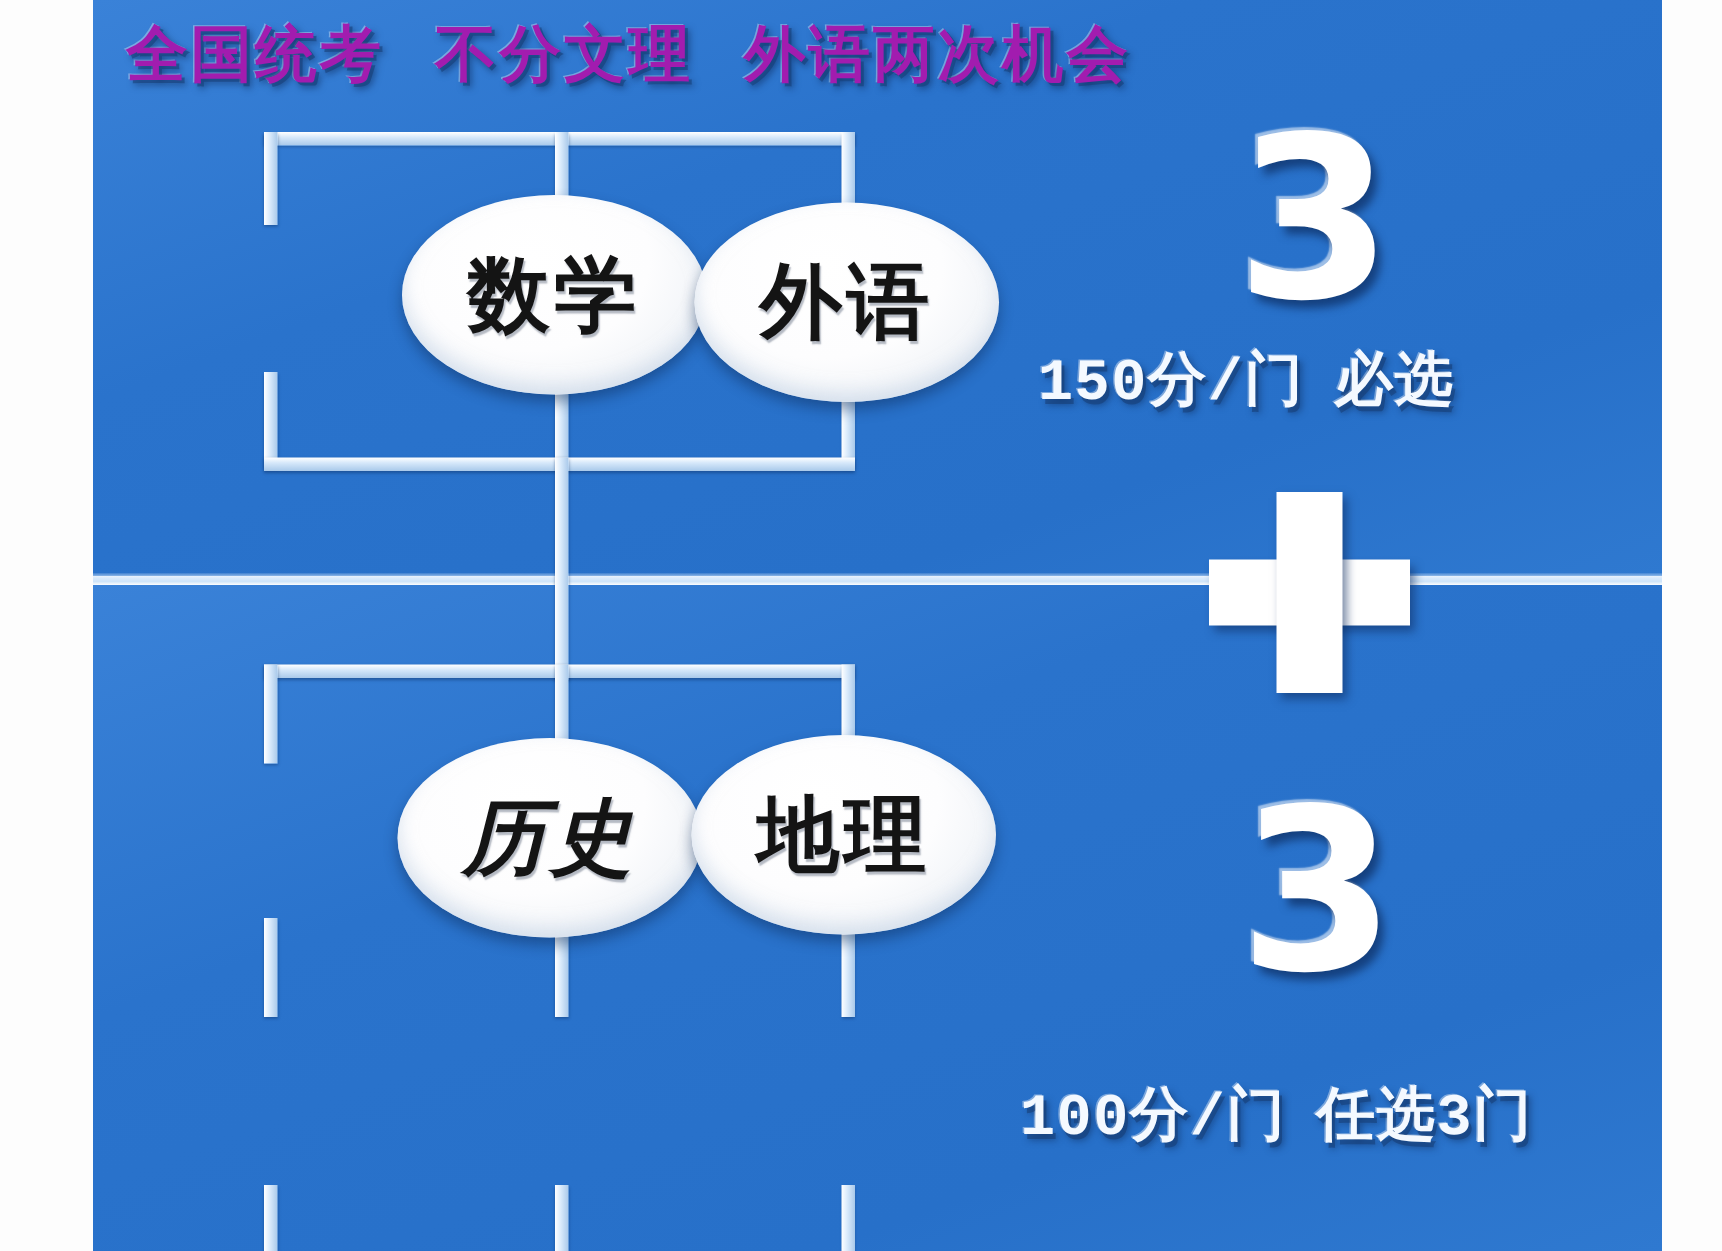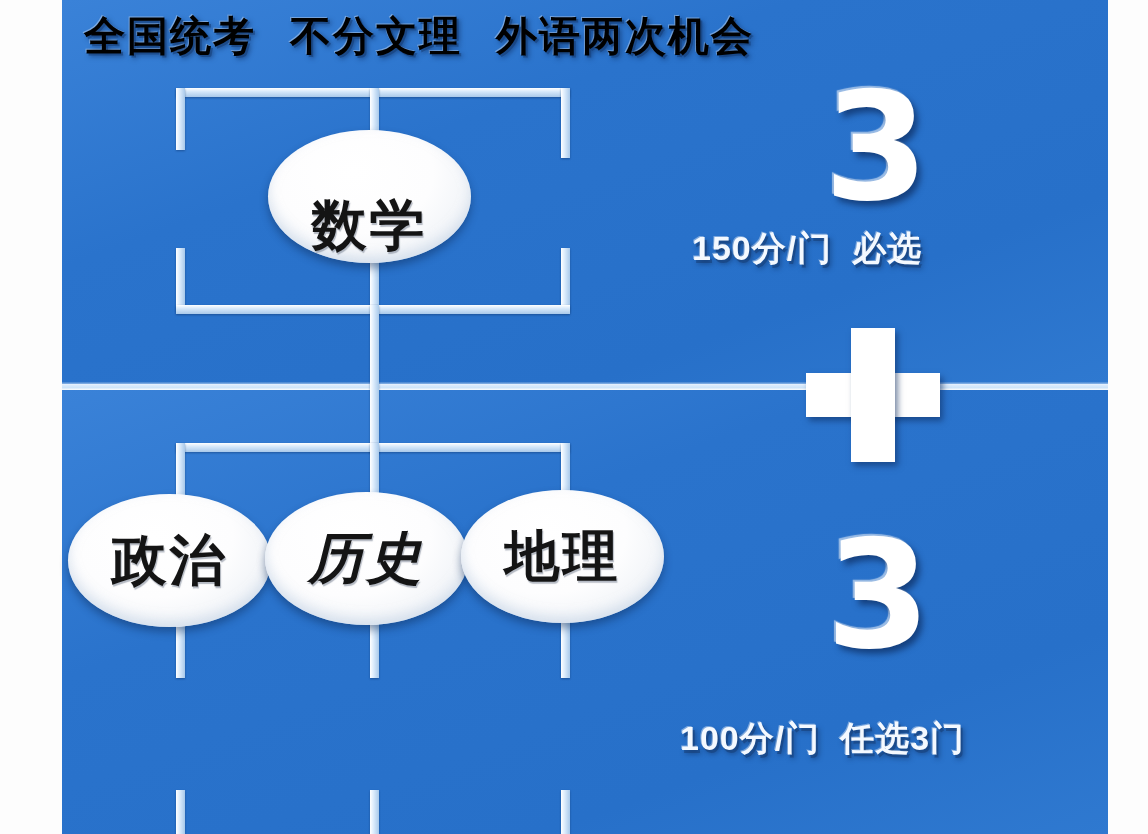--- a/index.html
+++ b/index.html
@@ -53,21 +53,21 @@
     top: 4px;
     width: 1046px;
     height: 64px;
     display: flex;
     align-items: center;
     justify-content: flex-start;
     padding-left: 22px;
     box-sizing: border-box;
   }
   .header-text {
-    color: #000000;
+    color: #a21caf;
     font-size: 41px;
     font-weight: bold;
     letter-spacing: 2px;
     white-space: nowrap;
     text-shadow:
        2px 2px 0 rgba(22,60,115,0.55),
        3px 3px 5px rgba(10,35,80,0.55),
       -1px -1px 0 rgba(255,255,255,0.35);
     font-family: "DejaVu Sans", "Liberation Sans", sans-serif;
   }
@@ -113,29 +113,29 @@
     font-weight: bold;
     line-height: 1;
     text-shadow:
        4px 5px 6px rgba(13,44,96,0.70),
       -2px -2px 1px rgba(255,255,255,0.55);
     font-family: "DejaVu Sans", "Liberation Sans", sans-serif;
   }
   .caption {
     position: absolute;
     color: #f4f9ff;
-    font-size: 34px;
+    font-size: 39px;
     font-weight: bold;
     white-space: nowrap;
     letter-spacing: 1px;
     text-shadow:
        2px 3px 0 rgba(22,60,115,0.55),
        3px 4px 5px rgba(10,35,80,0.5),
       -1px -1px 0 rgba(255,255,255,0.4);
-    font-family: Liberation Sans, sans-serif;
+    font-family: Liberation Mono, monospace;
   }
   .cap-gap { display: inline-block; width: 20px; }
 
   
   #plus-sign {
     position: absolute;
     left: 806px;
     top: 328px;
     width: 134px;
     height: 134px;
@@ -183,27 +183,27 @@
   <div class="line v" style="left:561px; top:443px; width:9px; height:66px;"></div>
 
   <div class="line v" style="left:176px; top:612px; width:9px; height:66px;"></div>
   <div class="line v" style="left:370px; top:612px; width:9px; height:66px;"></div>
   <div class="line v" style="left:561px; top:612px; width:9px; height:66px;"></div>
 
   <div class="line v" style="left:176px; top:790px; width:9px; height:44px;"></div>
   <div class="line v" style="left:370px; top:790px; width:9px; height:44px;"></div>
   <div class="line v" style="left:561px; top:790px; width:9px; height:44px;"></div>
 
-  <div class="node" style="left:268px; top:130px; width:203px; height:133px;align-items:flex-end;">
+  <div class="node" style="left:268px; top:130px; width:203px; height:133px;">
     <span class="node-label">数学</span>
   </div>
-
-  <div class="node" style="left:68px; top:494px; width:203px; height:133px;">
-    <span class="node-label">政治</span>
-  </div>
+  <div class="node" style="left:463px; top:135px; width:203px; height:133px;">
+    <span class="node-label">外语</span>
+  </div>
+
   <div class="node" style="left:265px; top:492px; width:203px; height:133px;font-style:italic;">
     <span class="node-label">历史</span>
   </div>
   <div class="node" style="left:461px; top:490px; width:203px; height:133px;text-align:right;">
     <span class="node-label">地理</span>
   </div>
 
 
   <div class="bignum" style="left:824px; top:72px;">3</div>
   <div class="caption" style="left:692px; top:226px;"><span>150分/门</span><span class="cap-gap"></span><span>必选</span></div>

